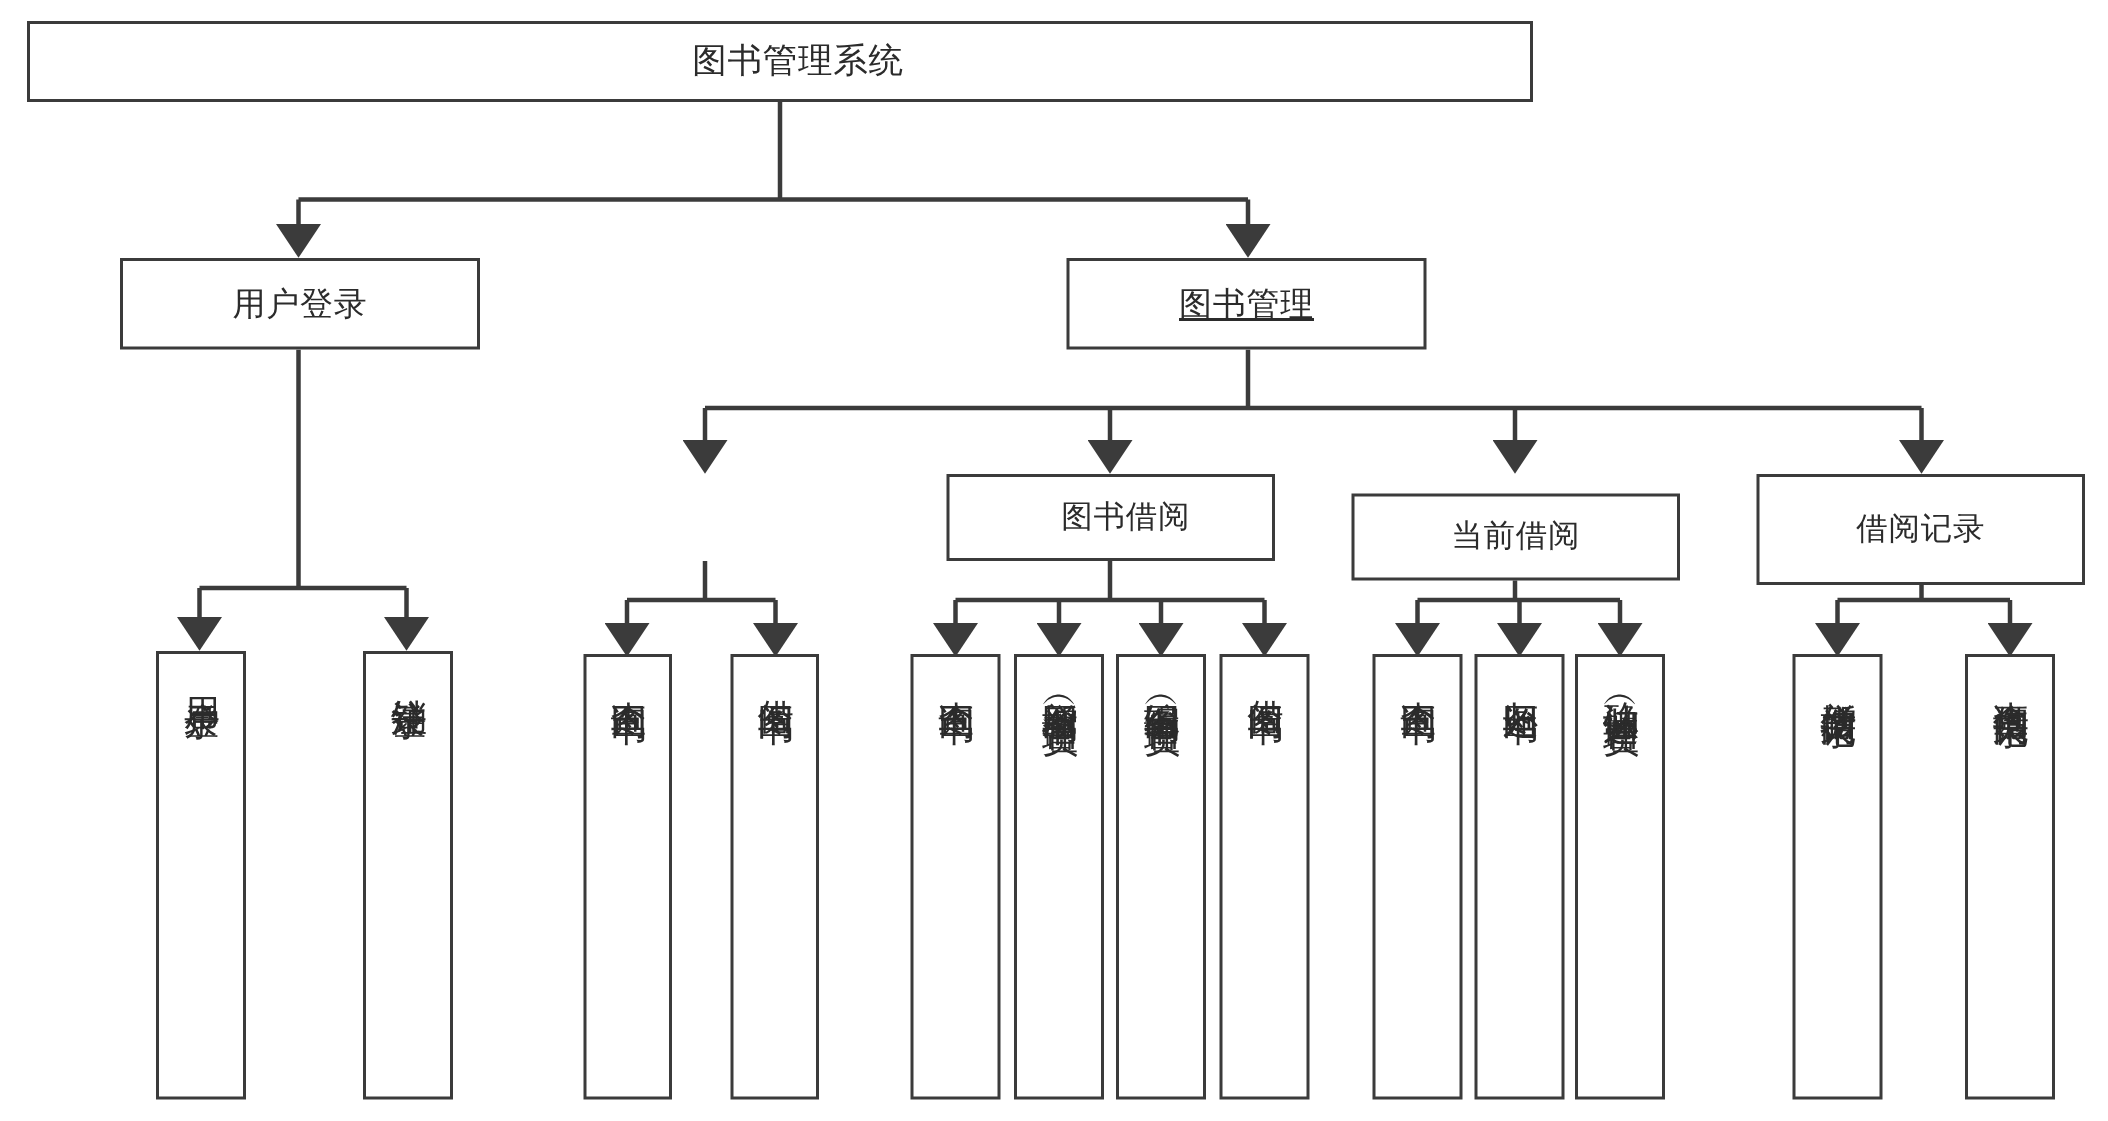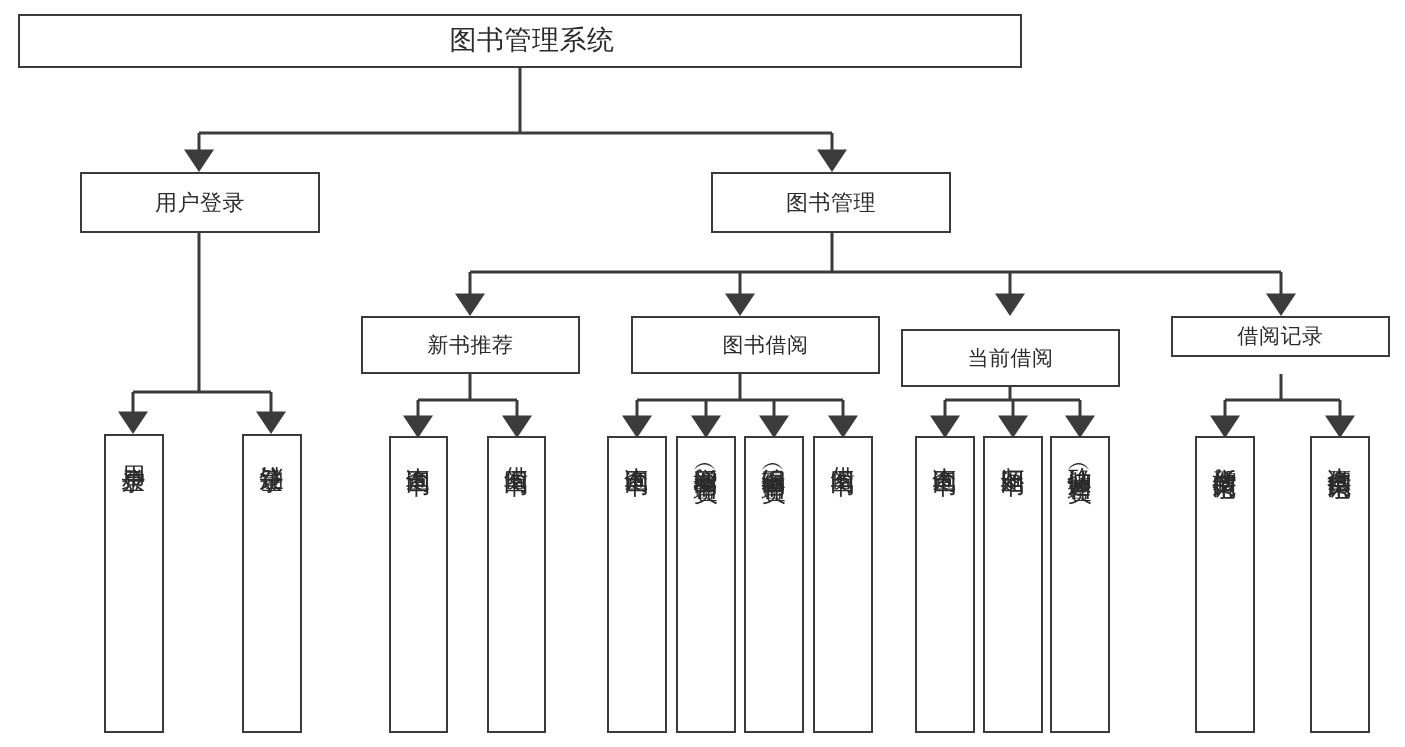--- a/index.html
+++ b/index.html
@@ -39,21 +39,21 @@
   }
   .node-label {
     display: block;
     text-align: center;
     line-height: 1.18;
     letter-spacing: 0.5px;
     white-space: nowrap;
   }
   
   .node-root .node-label {
-    font-size: 27px;
+    font-size: 23px;
     margin-left: 24px;
   }
   .node-branch .node-label {
     font-size: 22px;
   }
   .node-category .node-label {
     font-size: 21px;
   }
   
   .node-leaf {
@@ -136,37 +136,34 @@
   </svg>
 
   <div class="node node-root" style="left:18px; top:14px; width:1004px; height:54px;">
     <span class="node-label">图书管理系统</span>
   </div>
 
   <div class="node node-branch" style="left:80px; top:172px; width:240px; height:61px;">
     <span class="node-label">用户登录</span>
   </div>
 
-  <div class="node node-branch" style="left:711px; top:172px; width:240px; height:61px;">
+  <div class="node node-branch" style="left:711px; top:172px; width:240px; height:61px;text-decoration:underline;">
     <span class="node-label">图书管理</span>
   </div>
 
-  <div class="node node-category" style="left:361px; top:316px; width:219px; height:58px;">
-    <span class="node-label">新书推荐</span>
-  </div>
-
-  <div class="node node-category" style="left:631px; top:316px; width:249px; height:58px;padding-left:20px;">
+
+  <div class="node node-category" style="left:631px; top:316px; width:219px; height:58px;padding-left:20px;">
     <span class="node-label">图书借阅</span>
   </div>
 
   <div class="node node-category" style="left:901px; top:316px; width:219px; height:58px;margin-top:13px;">
     <span class="node-label">当前借阅</span>
   </div>
 
-  <div class="node node-category" style="left:1171px; top:316px; width:219px; height:41px;">
+  <div class="node node-category" style="left:1171px; top:316px; width:219px; height:74px;">
     <span class="node-label">借阅记录</span>
   </div>
 
   <div class="node node-leaf" style="left:104px; top:434px; width:60px; height:299px;">
     <span class="node-label">用户登录</span>
   </div>
 
   <div class="node node-leaf" style="left:242px; top:434px; width:60px; height:299px;">
     <span class="node-label">注销登录</span>
   </div>

